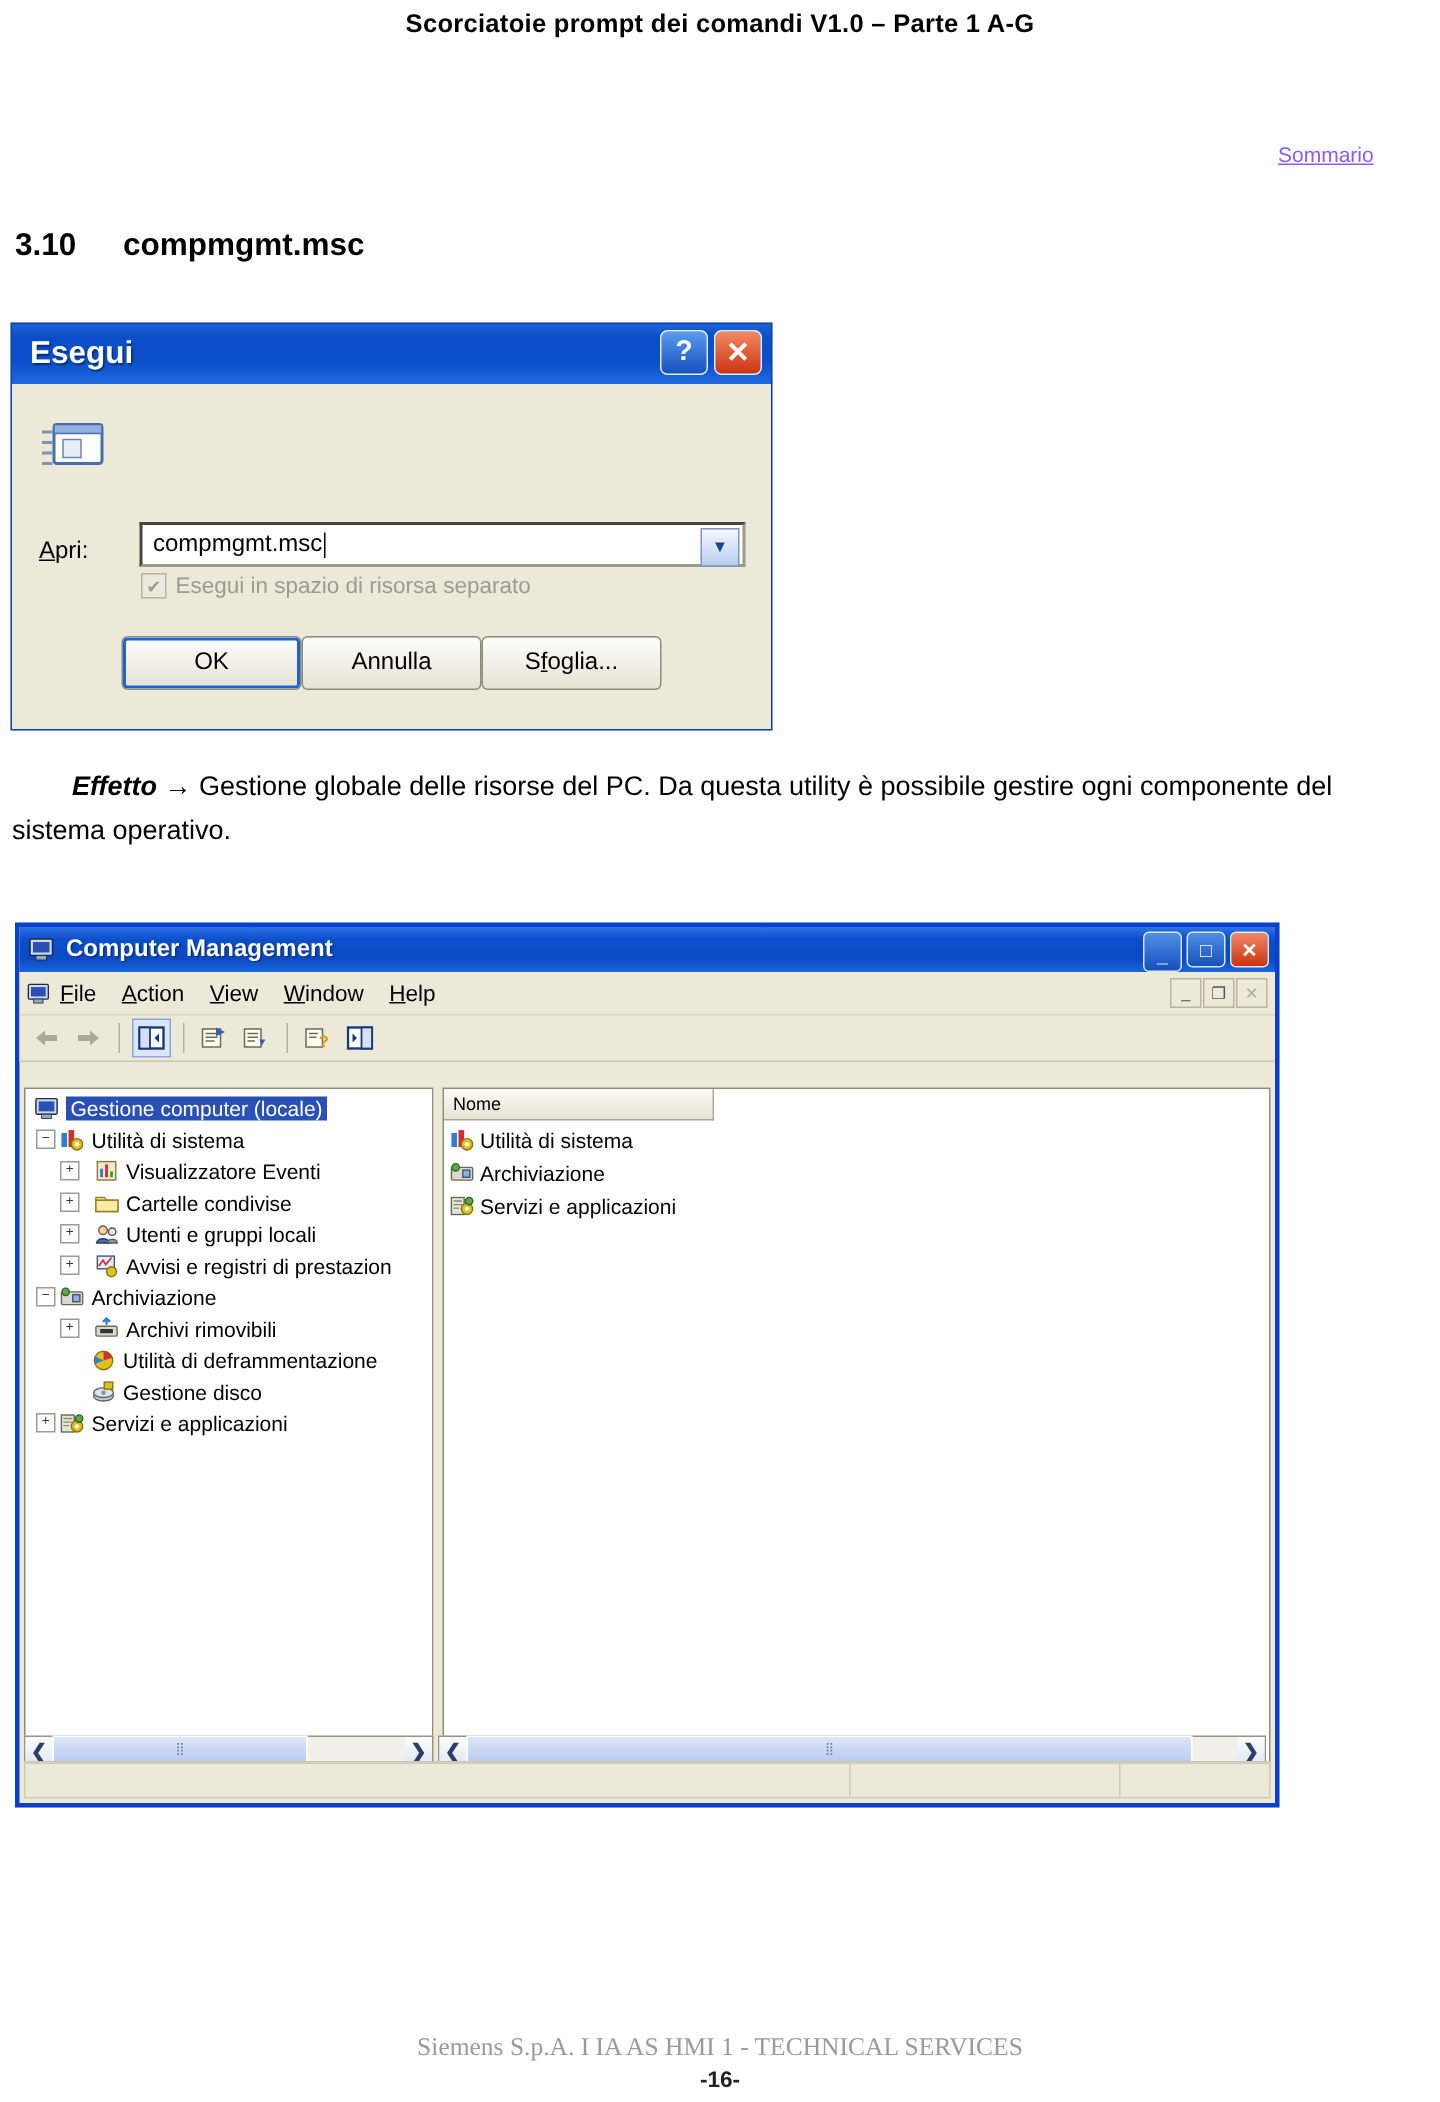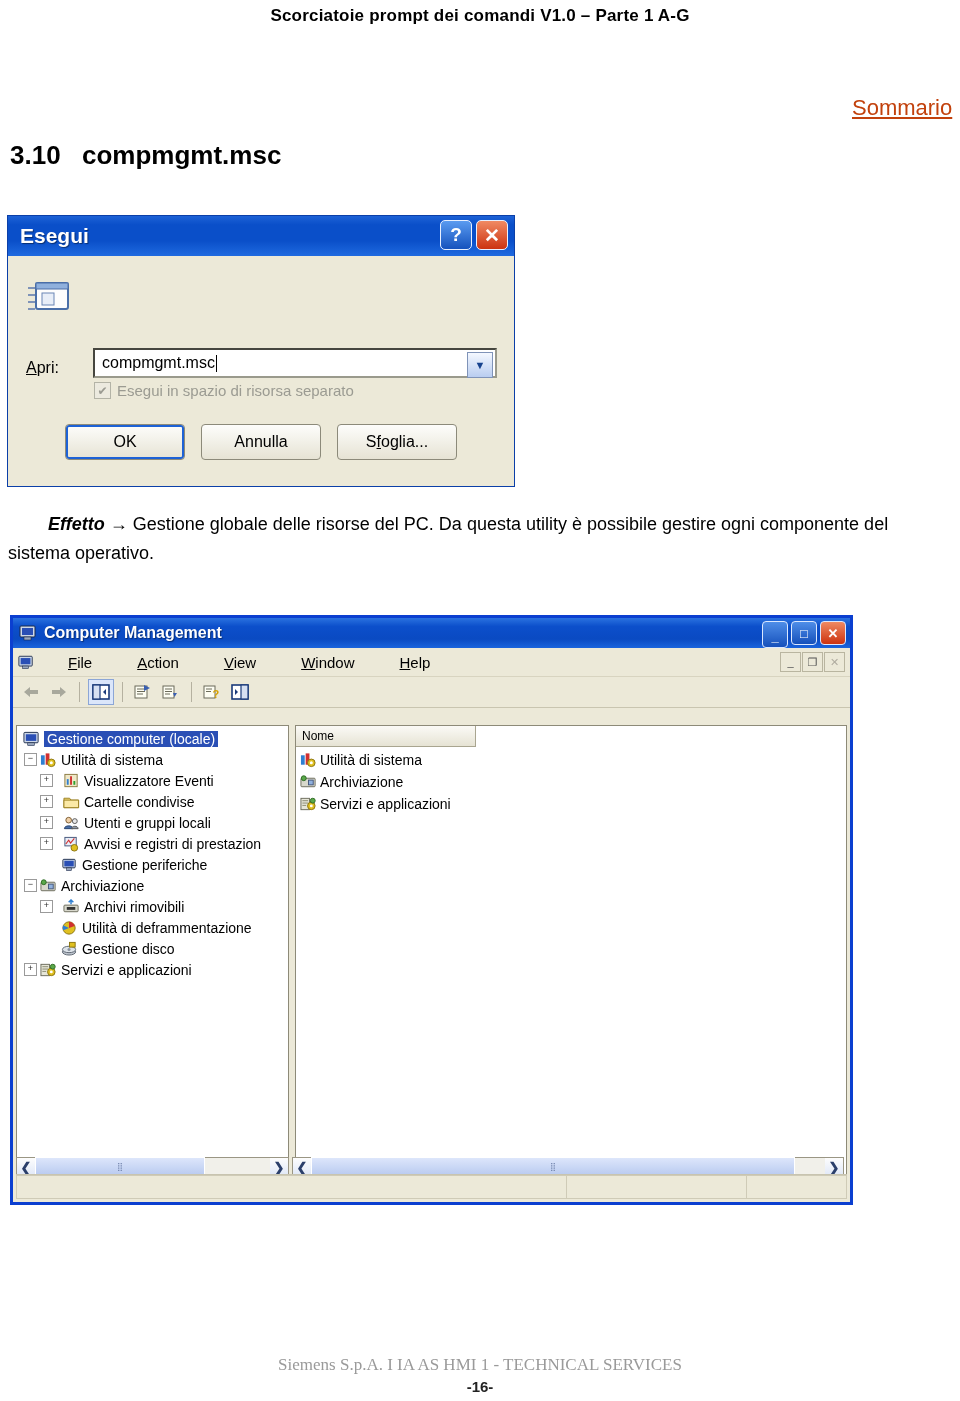--- a/index.html
+++ b/index.html
@@ -5,25 +5,25 @@
   html,body{margin:0;padding:0;}
   body{
     width:960px;height:1401px;background:#ffffff;position:relative;
     font-family:"Liberation Sans",sans-serif;color:#000;overflow:hidden;
   }
   .doc-header{
     position:absolute;top:6px;left:0;width:960px;text-align:center;
     font-size:17px;font-weight:bold;letter-spacing:.2px;
   }
   .sommario{
-    position:absolute;top:95px;left:852px;font-size:22px;color:#c2410c;
+    position:absolute;top:95px;left:852px;font-size:14px;color:#8b5cf6;
     text-decoration:underline;cursor:pointer;
   }
   .sect-title{
-    position:absolute;top:140px;left:10px;font-size:26px;font-weight:bold;
+    position:absolute;top:152px;left:10px;font-size:21px;font-weight:bold;
   }
   .sect-title .num{display:inline-block;width:72px;}
 
   
   .run-dlg{
     position:absolute;left:7px;top:215px;width:508px;height:272px;
     background:#ece9d8;border:1px solid #0b3fa8;box-sizing:border-box;
   }
   .run-tb{
     height:40px;
@@ -62,21 +62,21 @@
     background:linear-gradient(180deg,#f4f8ff,#b9cdf0);border:1px solid #7f93b8;
     display:flex;align-items:center;justify-content:center;color:#17438e;font-size:11px;
   }
   .run-check{
     position:absolute;left:86px;top:126px;font-size:15px;color:#9b9b92;display:flex;align-items:center;gap:6px;
   }
   .run-check .bx{
     width:15px;height:15px;background:#eceadf;border:1px solid #b3b3a6;
     display:flex;align-items:center;justify-content:center;color:#9b9b92;font-size:12px;
   }
-  .run-buttons{position:absolute;left:0;top:168px;width:100%;display:flex;justify-content:center;gap:16px;}
+  .run-buttons{position:absolute;left:0;top:168px;width:100%;display:flex;justify-content:center;}
   .xp-btn{
     width:118px;height:34px;background:linear-gradient(180deg,#fdfdfb,#e6e3d4);
     border:1px solid #8c8a7a;border-radius:4px;font-size:16px;
     display:flex;align-items:center;justify-content:center;cursor:pointer;
   }
   .xp-btn.def{box-shadow:0 0 0 2px #1d62d6 inset;}
   .xp-btn u{text-decoration:underline;}
 
   
   .effetto{
@@ -93,21 +93,21 @@
     height:30px;background:linear-gradient(180deg,#2a72e0 0%,#0c4fcb 28%,#0a4ac2 70%,#1a64dd 100%);
     display:flex;align-items:center;position:relative;
   }
   .cm-tb .ttl{color:#fff;font-size:16px;font-weight:bold;margin-left:7px;text-shadow:1px 1px 1px rgba(0,0,0,.4);}
   .cm-tb-btns{position:absolute;right:4px;top:3px;display:flex;gap:3px;}
   .cmb{width:24px;height:22px;border-radius:4px;border:1px solid #dbe8ff;display:flex;align-items:center;justify-content:center;color:#fff;font-size:13px;font-weight:bold;cursor:pointer;}
   .cmb.min{background:linear-gradient(180deg,#4f8ee8,#1550bb);align-items:flex-end;padding-bottom:3px;}
   .cmb.max{background:linear-gradient(180deg,#4f8ee8,#1550bb);}
   .cmb.cls{background:linear-gradient(180deg,#ef8a62,#cd3310);}
   .cm-menubar{
-    height:28px;background:#ece9d8;display:flex;align-items:center;position:relative;border-bottom:1px solid #d8d4c0;gap:28px;
+    height:28px;background:#ece9d8;display:flex;align-items:center;position:relative;border-bottom:1px solid #d8d4c0;
   }
   .cm-menubar .mi{font-size:15px;margin-right:17px;cursor:pointer;}
   .cm-menubar .mi u{text-decoration:underline;}
   .mdi-btns{position:absolute;right:5px;top:4px;display:flex;gap:1px;}
   .mdib{width:19px;height:18px;background:#ece9d8;border:1px solid #b9b5a0;font-size:11px;color:#555;display:flex;align-items:center;justify-content:center;cursor:pointer;}
   .mdib.dis{color:#b0aca0;}
   .cm-toolbar{
     height:30px;background:#ece9d8;display:flex;align-items:center;gap:4px;padding-left:6px;border-bottom:1px solid #c9c5b0;
   }
   .tbi{width:24px;height:24px;display:flex;align-items:center;justify-content:center;cursor:pointer;}
@@ -368,31 +368,20 @@
           <span class="exp">+</span>
           <span class="spacer" style="width:7px"></span>
           <svg class="ticon" viewBox="0 0 18 16">
               <rect x="2" y="1" width="12" height="9" fill="#e8eef8" stroke="#44557a"></rect>
               <path d="M3 8 L6 4 L8 7 L12 2" stroke="#d03030" fill="none" stroke-width="1.2"></path>
               <circle cx="12" cy="12" r="3.5" fill="#e0c020" stroke="#8a7410"></circle>
             </svg>
           <span>Avvisi e registri di prestazion</span>
         </div>
 
-        <div class="trow">
-          <span class="spacer" style="width:20px"></span>
-          <span class="exp" style="border:none;background:none"></span>
-          <span class="spacer" style="width:7px"></span>
-          <svg class="ticon" viewBox="0 0 18 16">
-              <rect x="2" y="2" width="13" height="9" rx="1" fill="#cdd8e8" stroke="#1b2a4a"></rect>
-              <rect x="3.5" y="3.5" width="10" height="6" fill="#2a4fb5"></rect>
-              <rect x="6" y="11" width="5" height="3" fill="#9aa7bd" stroke="#1b2a4a" stroke-width=".6"></rect>
-            </svg>
-          <span>Gestione periferiche</span>
-        </div>
 
         <div class="trow">
           <span class="spacer" style="width:4px"></span>
           <span class="exp">−</span>
           <svg class="ticon" viewBox="0 0 18 16">
               <rect x="1" y="4" width="15" height="9" rx="1" fill="#d8d8cc" stroke="#6a6a5a"></rect>
               <rect x="9" y="6" width="5" height="5" fill="#8fb0dd" stroke="#44557a"></rect>
               <circle cx="4" cy="4" r="2.6" fill="#5aa84a" stroke="#2d6a22"></circle>
             </svg>
           <span>Archiviazione</span>

